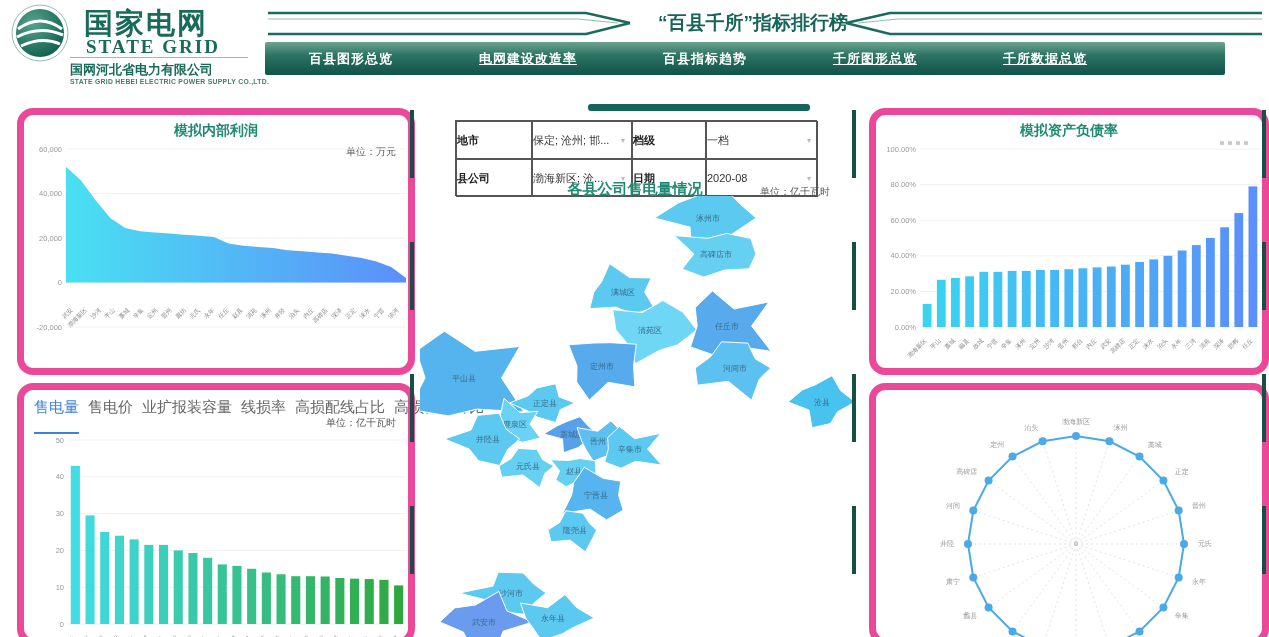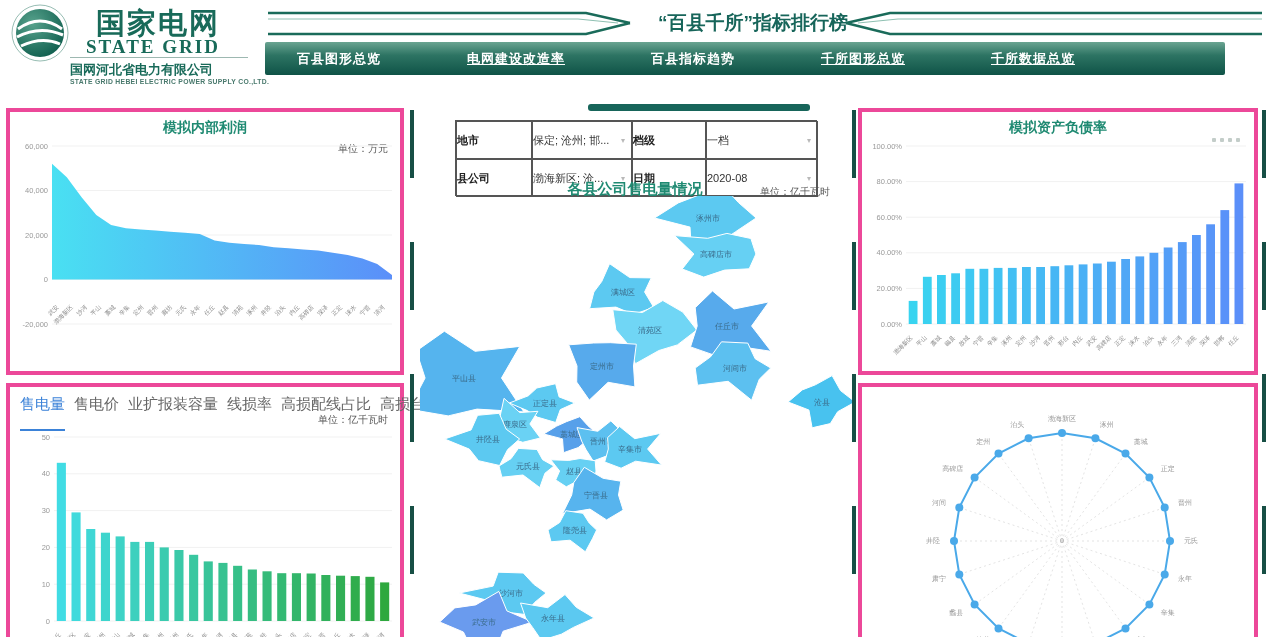--- a/index.html
+++ b/index.html
@@ -2,36 +2,36 @@
 <html><head>
 <meta charset="utf-8">
 <style>
   html,body{margin:0;padding:0;background:#fff;}
   body{width:1269px;height:637px;position:relative;overflow:hidden;
        font-family:"Liberation Sans","DejaVu Sans",sans-serif;}
   .abs{position:absolute;}
   
   #header{position:absolute;left:0;top:0;width:1269px;height:100px;background:#fff;}
   #logo{position:absolute;left:8px;top:3px;width:64px;height:64px;}
-  #logo-title{position:absolute;left:96px;top:4px;font-size:29px;font-weight:bold;color:#186a59;letter-spacing:2px;}
+  #logo-title{position:absolute;left:84px;top:4px;font-size:29px;font-weight:bold;color:#186a59;letter-spacing:2px;}
   #logo-sub{position:absolute;left:86px;top:36px;font-family:"Liberation Serif","DejaVu Serif",serif;
             font-size:19px;font-weight:bold;color:#186a59;letter-spacing:2px;}
   #logo-divider{position:absolute;left:70px;top:57px;width:178px;height:1px;background:#9db8b1;}
   #company-cn{position:absolute;left:70px;top:61px;font-size:13px;font-weight:bold;color:#186a59;}
   #company-en{position:absolute;left:70px;top:78px;font-size:6.8px;font-weight:bold;color:#49796d;letter-spacing:.3px;}
   #banner-title{position:absolute;left:628px;top:10px;width:250px;text-align:center;
                 font-size:19px;font-weight:bold;color:#17655a;}
   
   #nav{position:absolute;left:265px;top:42px;width:960px;height:33px;border-radius:2px;
        background:linear-gradient(180deg,#6aa491 0%,#2d7463 40%,#0f5347 100%);
-       display:flex;align-items:center;padding-left:32px;gap:86px;box-sizing:border-box;}
+       display:flex;align-items:center;padding-left:44px;gap:86px;box-sizing:border-box;}
   .nav-item{color:#fff;font-size:13px;font-weight:bold;letter-spacing:1px;white-space:nowrap;cursor:pointer;}
   .nav-item.u{text-decoration:underline;}
   
-  .panel{position:absolute;background:#fff;border:4px solid #ec4899;border-radius:0;box-sizing:border-box;}
+  .panel{position:absolute;background:#fff;border:7px solid #ec4899;border-radius:16px;box-sizing:border-box;margin-left:11px;}
   #panel-lt{left:6px;top:108px;width:398px;height:267px;}
   #panel-lb{left:6px;top:383px;width:398px;height:262px;}
   #panel-rt{left:858px;top:108px;width:400px;height:267px;padding-left:48px;}
   #panel-rb{left:858px;top:383px;width:400px;height:262px;overflow:hidden;}
   .panel-title{position:absolute;left:0;right:0;top:7px;text-align:center;
                font-size:14px;font-weight:bold;color:#1f8a72;}
   .unit-label{position:absolute;right:12px;top:30px;font-size:10px;color:#555;}
   .tabs{position:absolute;left:10px;top:8px;display:flex;gap:9px;}
   .tab{font-size:15px;color:#666;padding-bottom:15px;cursor:pointer;white-space:nowrap;}
   .tab.active{color:#3b82d8;border-bottom:2px solid #3b82d8;}

